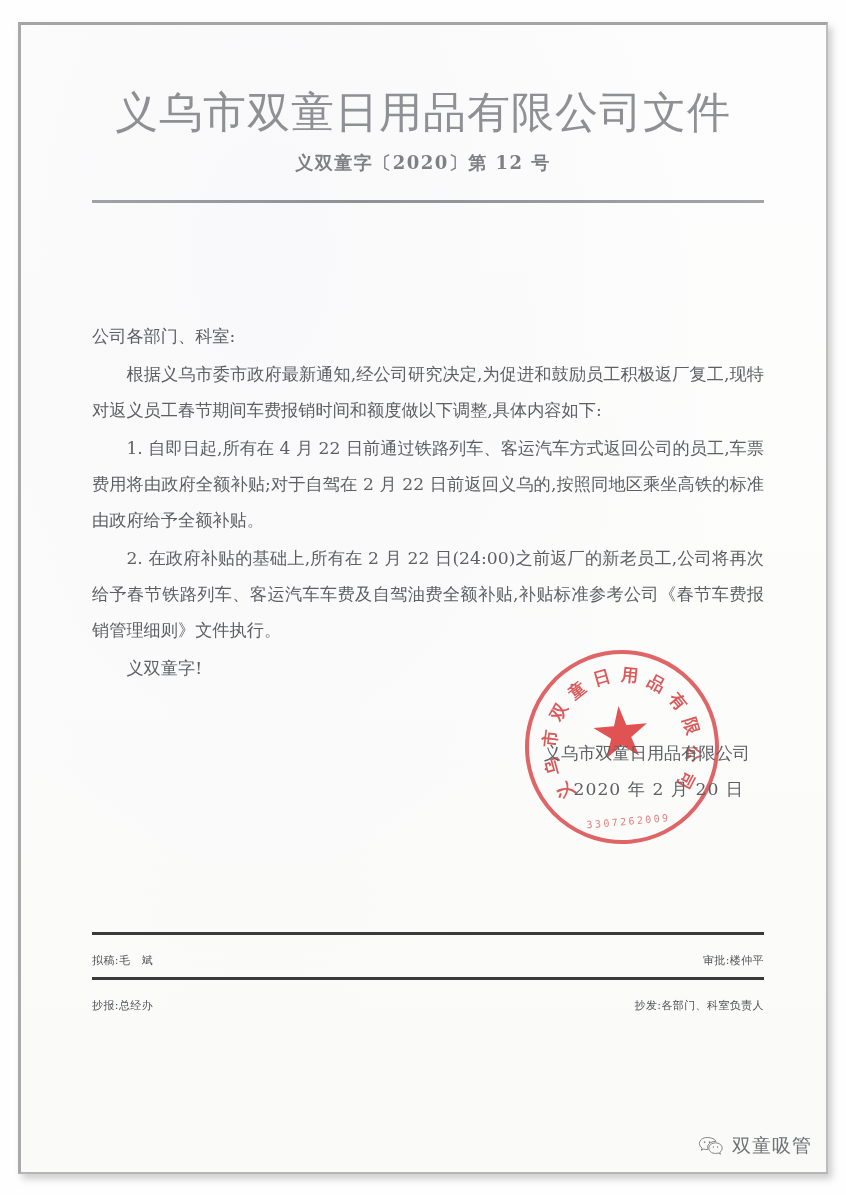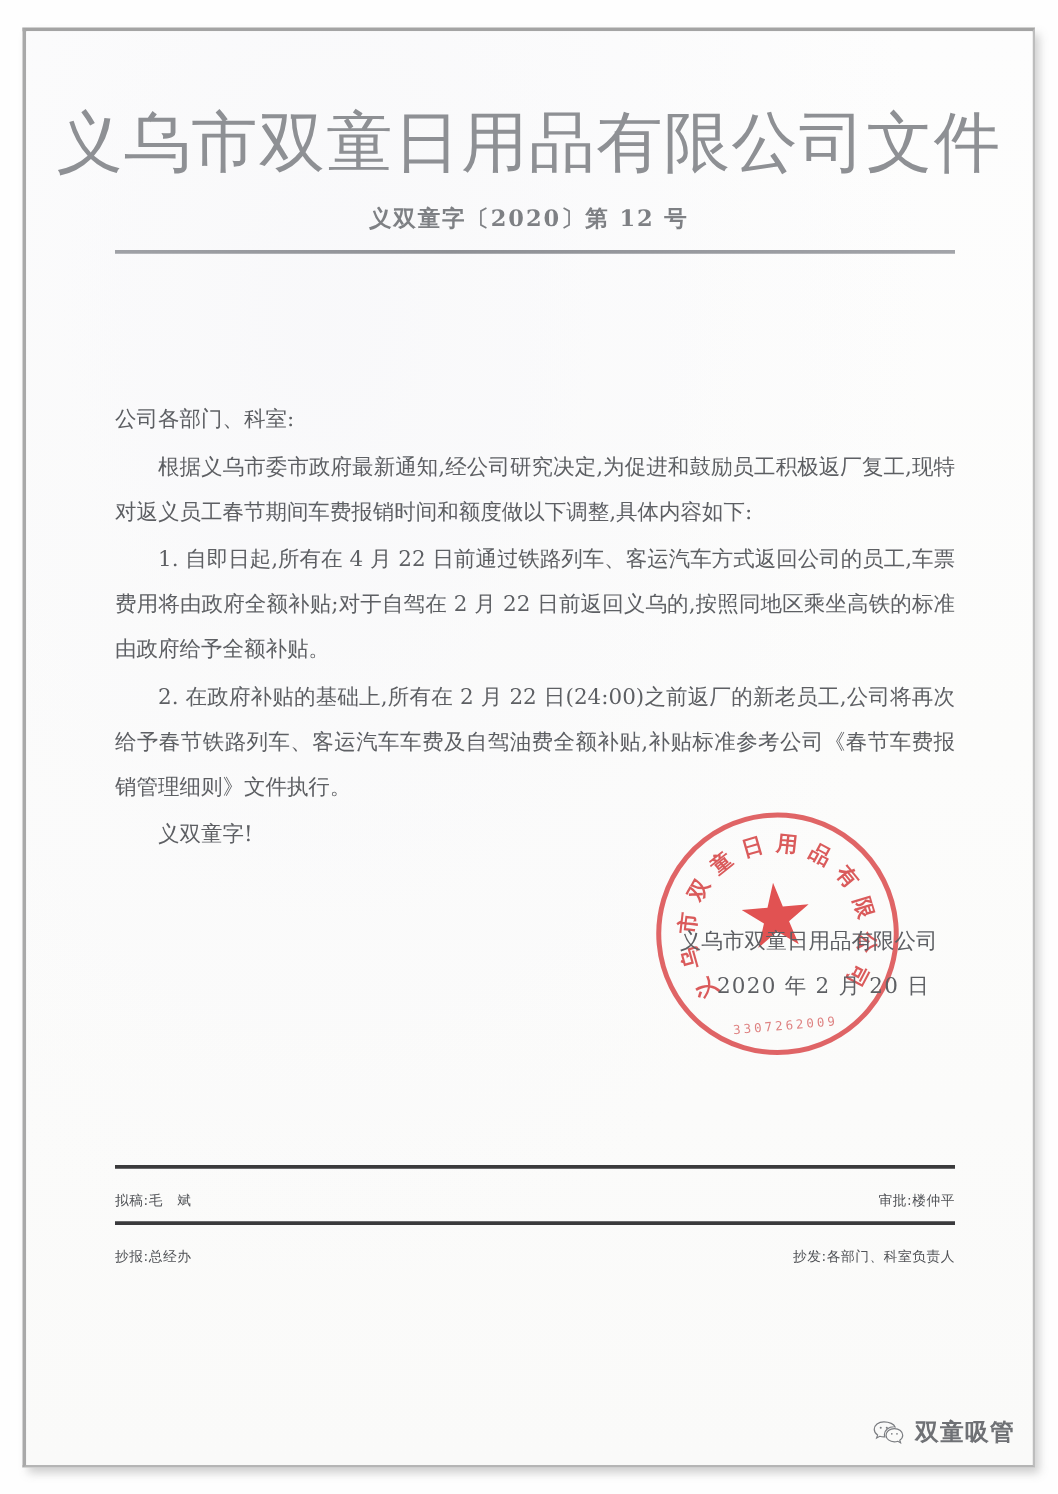--- a/index.html
+++ b/index.html
@@ -47,22 +47,22 @@
   }
 
   
   .doc-header {
     position: absolute;
     left: 0; right: 0;
     top: 88px;
     text-align: center;
   }
   .org-title {
-    font-family: Liberation Mono, monospace;
-    font-size: 53px;
+    font-family: Liberation Serif, serif;
+    font-size: 43px;
     letter-spacing: 1px;
     color: #8e9094;
     font-weight: 400;
     line-height: 1.15;
     white-space: nowrap;
   }
   .doc-number {
     margin-top: 14px;
     font-family: "DejaVu Serif", "Liberation Serif", serif;
     font-size: 18px;
@@ -210,21 +210,21 @@
     bottom: 36px;
     display: flex;
     align-items: center;
     gap: 8px;
     z-index: 4;
   }
   .wm-logo { width: 26px; height: 22px; display: block; }
   .wm-text {
     font-family: "DejaVu Sans", "Liberation Sans", sans-serif;
     font-size: 19px;
-    font-weight: 700;
+    font-weight: 400;
     color: #6f7175;
     letter-spacing: 1px;
     white-space: nowrap;
   }
 </style>
 </head>
 <body>
 
 <div class="scan-area">
 

